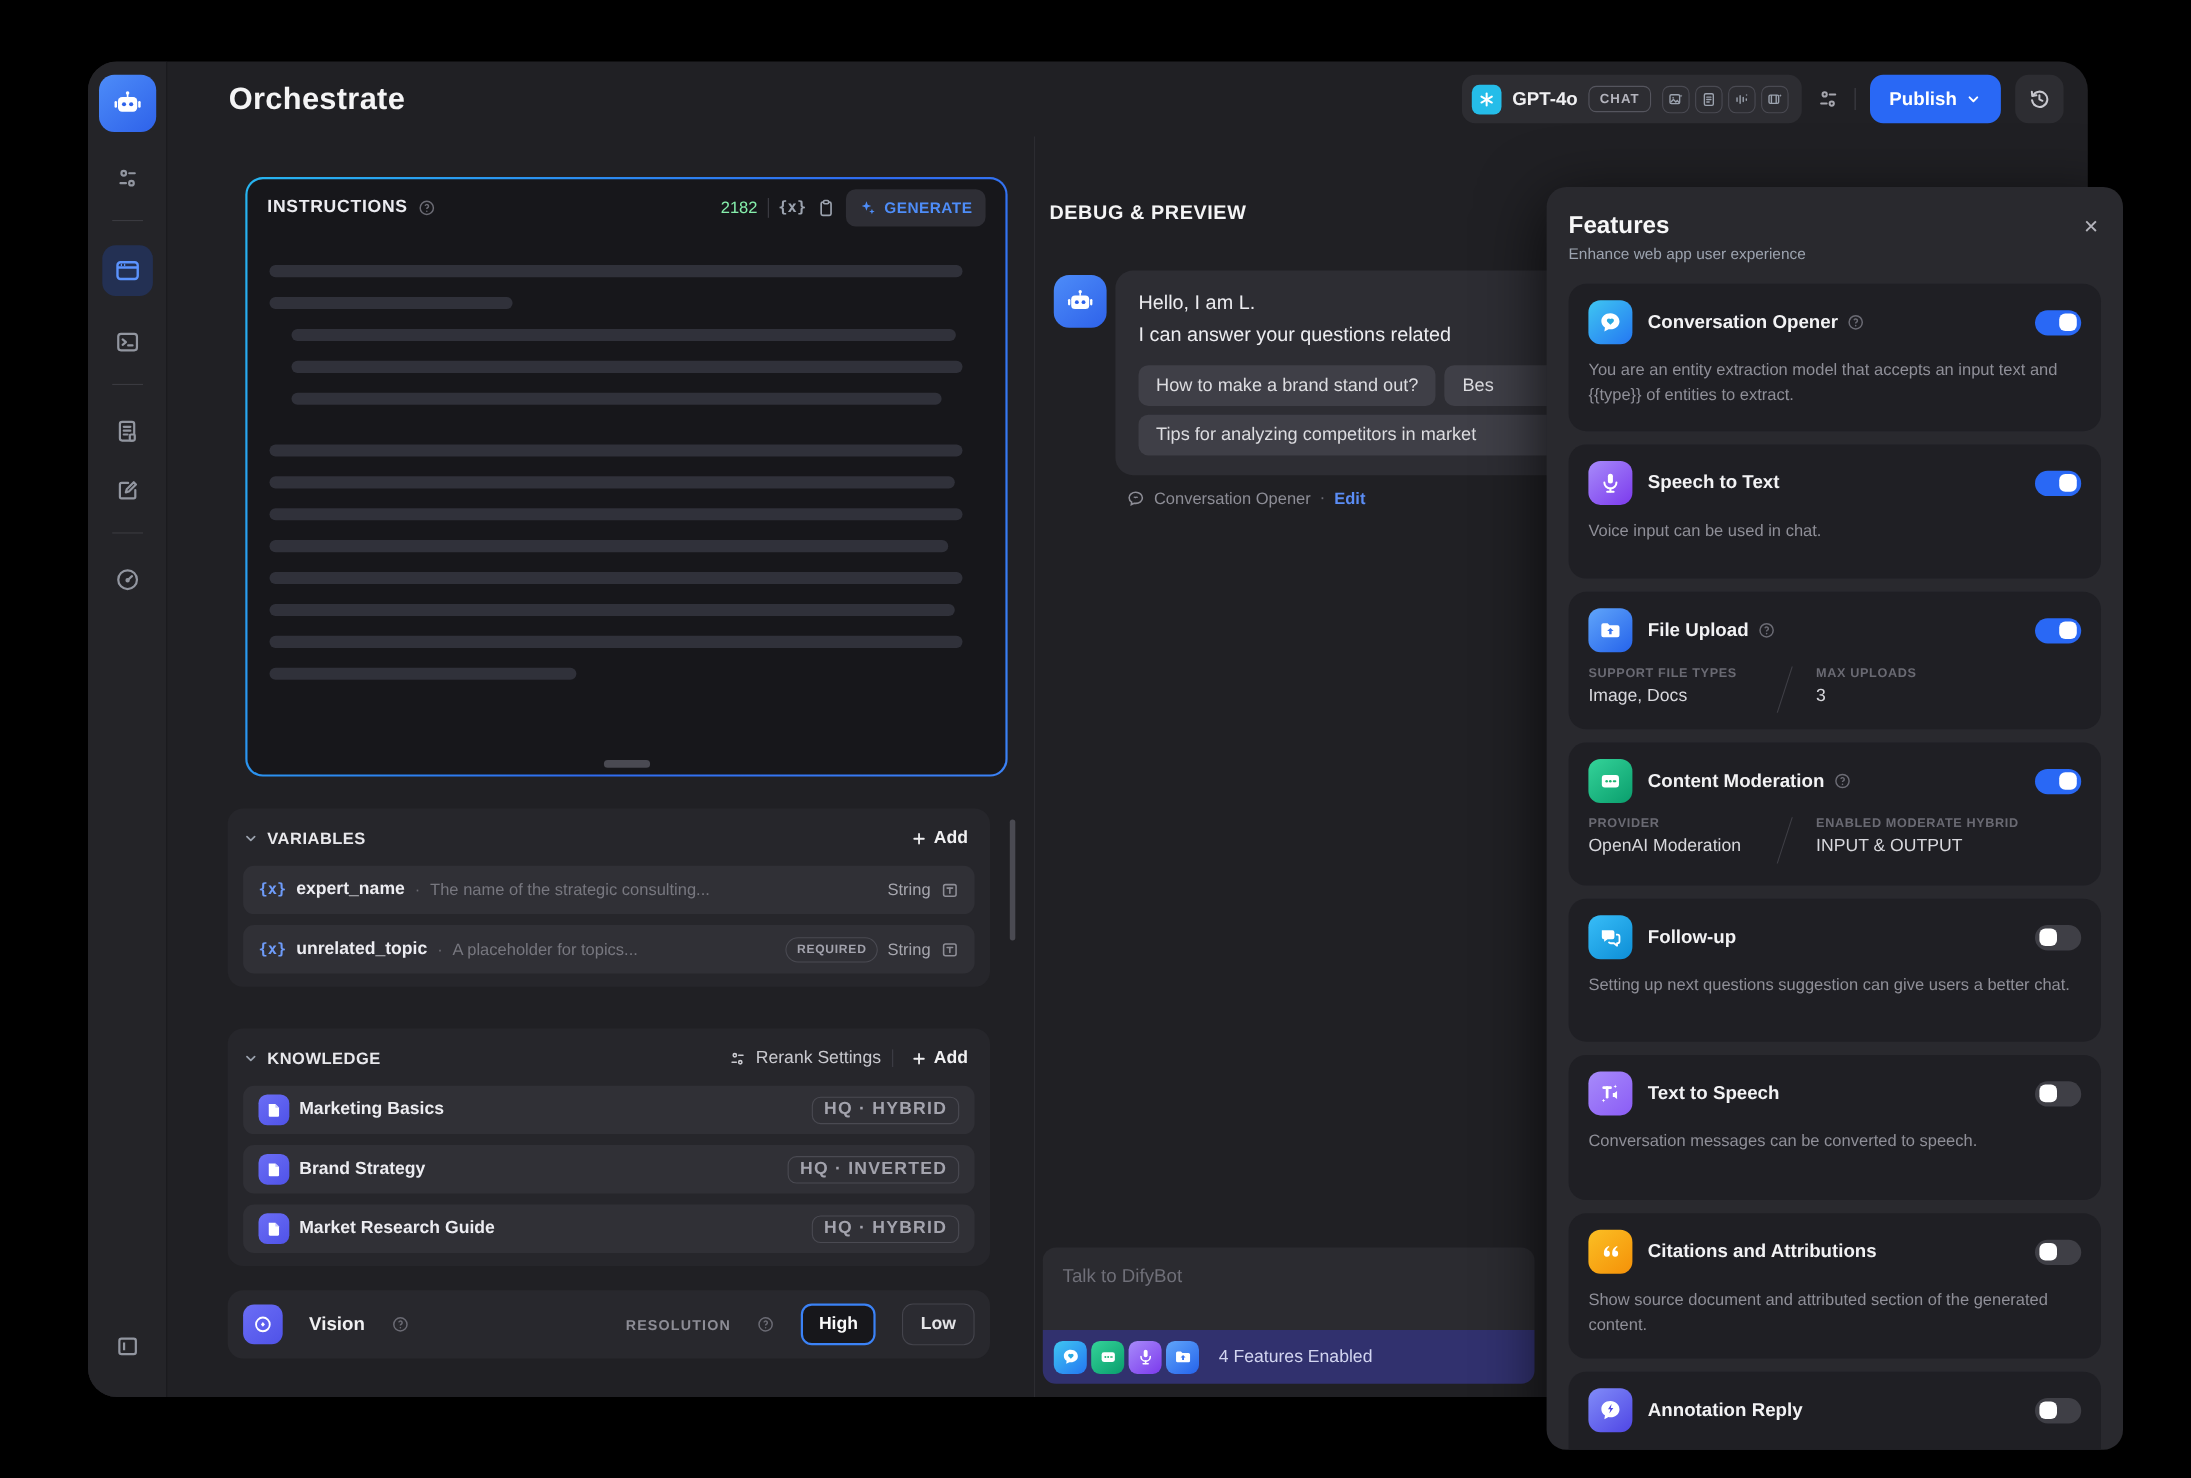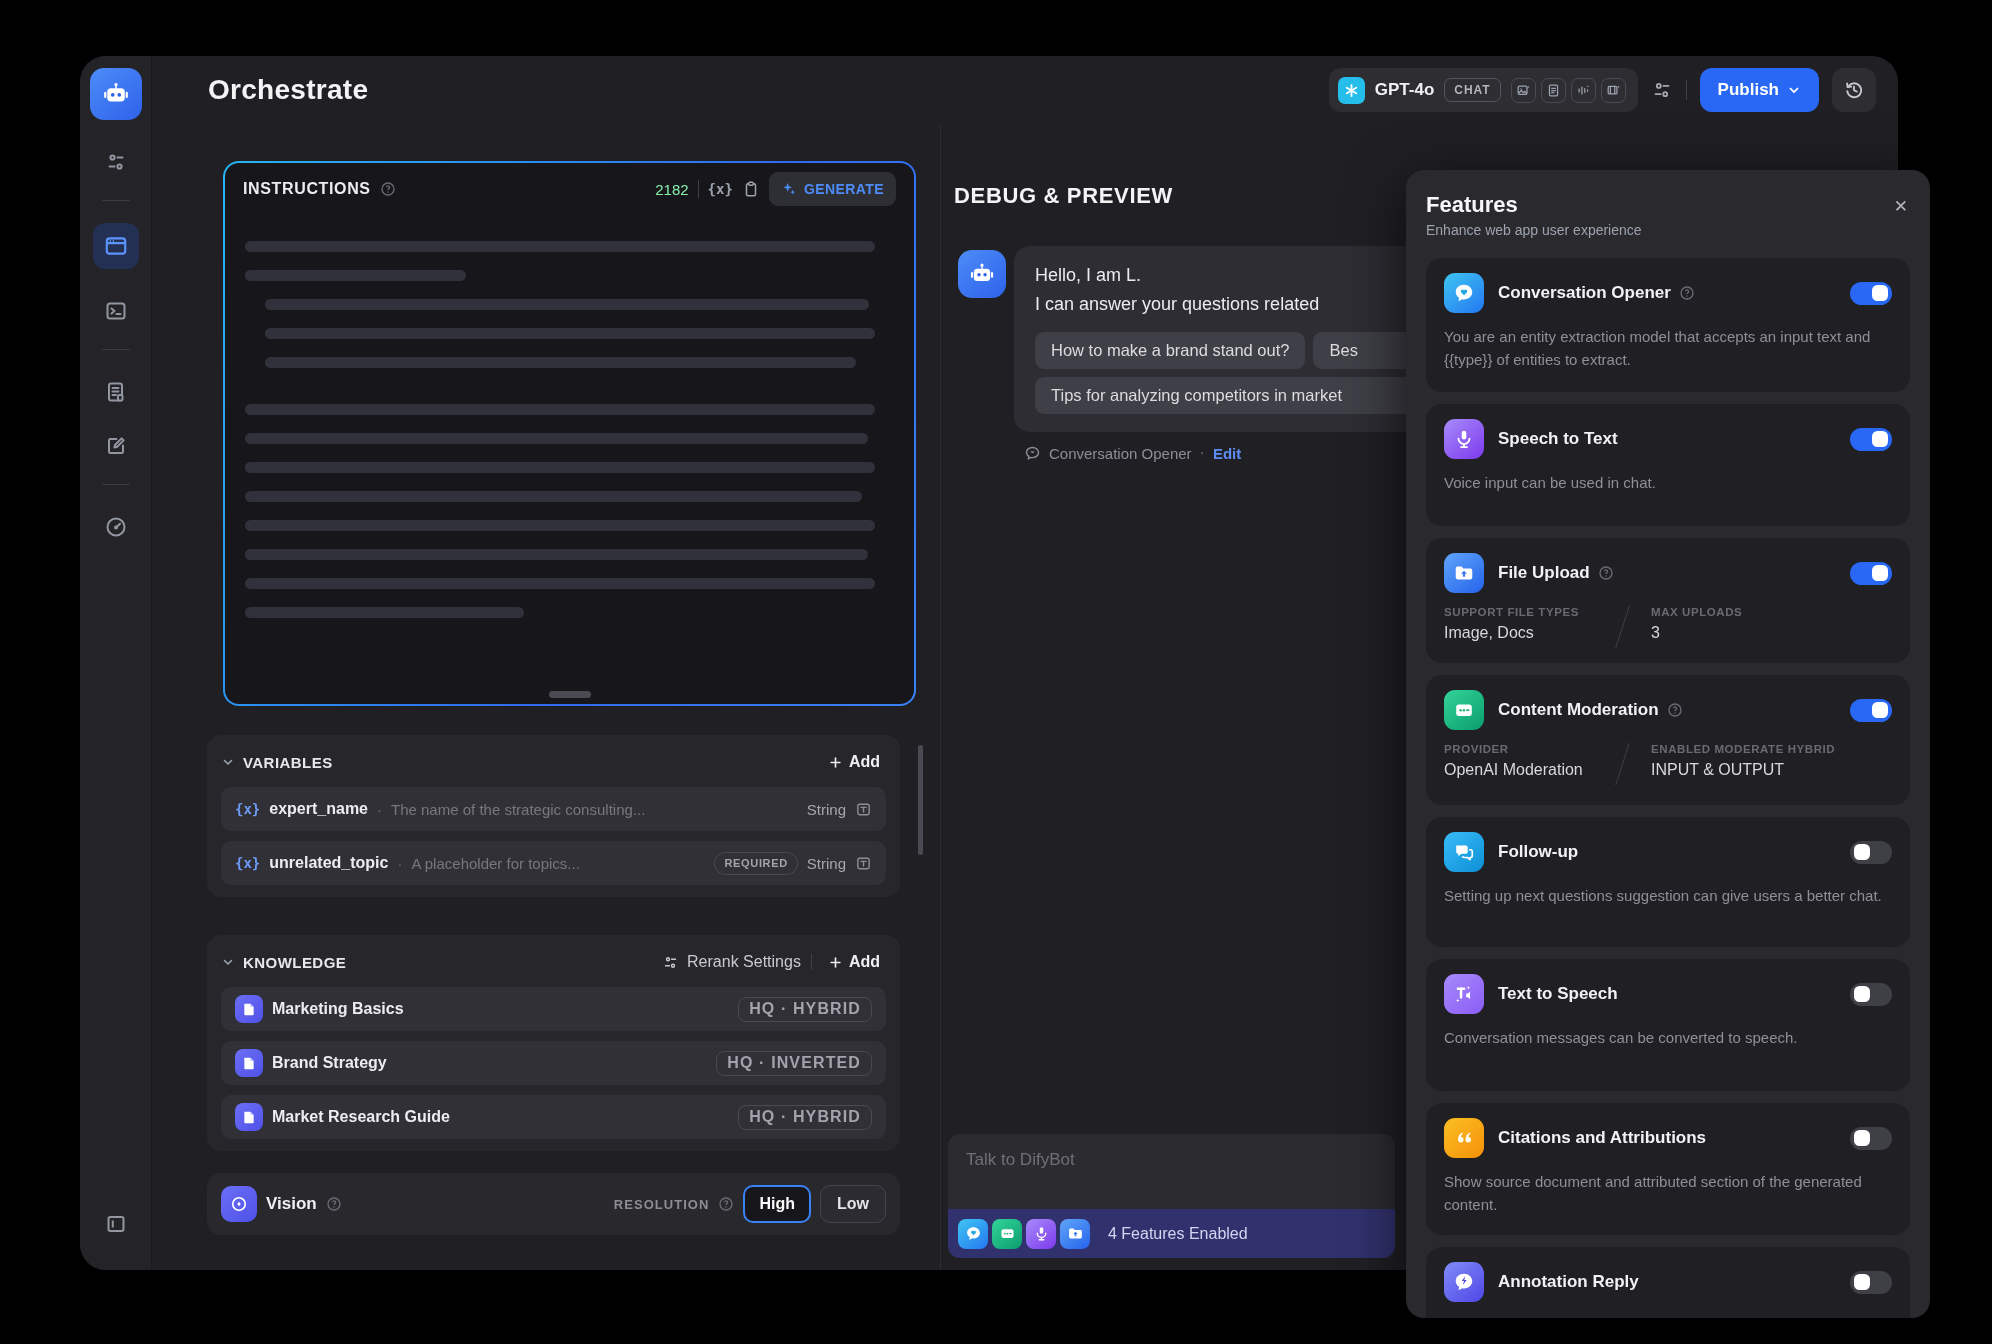--- a/index.html
+++ b/index.html
@@ -79,36 +79,36 @@
     font-size:11px; font-weight:700; color:#a3a3ad; letter-spacing:.06em; }
   .type-label { font-size:15px; color:#a6a6ae; }
   .type-ic { color:#8d8d96; }
   .kn-ic { width:28px; height:28px; border-radius:8px; background:linear-gradient(140deg,#6b6ef5,#4f52e8);
     display:flex; align-items:center; justify-content:center; }
   .hq-badge { margin-left:auto; height:25px; padding:0 10px; border:1px solid #4a4a52; border-radius:8px;
     display:flex; align-items:center; font-size:16px; font-weight:700; color:#a3a3ad; letter-spacing:.07em; }
 
   
   .vision-card { left:127px; top:1117px; width:693px; height:62px; background:#28282d; border-radius:14px;
-    display:flex; align-items:center; padding:0 14px; gap:9px; }
+    display:flex; align-items:center; padding:0 14px; gap:24px; }
   .vision-ic { width:36px; height:36px; border-radius:10px; background:linear-gradient(140deg,#6b6ef5,#4f52e8);
     display:flex; align-items:center; justify-content:center; }
   .vision-title { font-size:17px; font-weight:700; color:#f0f0f2; }
   .res-label { margin-left:auto; font-size:13px; font-weight:700; color:#8d8d96; letter-spacing:.08em; }
   .res-btn { height:38px; min-width:66px; padding:0 14px; border-radius:10px; display:flex; align-items:center;
     justify-content:center; font-size:16px; font-weight:600; cursor:pointer; }
   .res-high { background:#17171b; border:2px solid #3b82f6; color:#fafafa; }
   .res-low { background:#2b2b31; border:1px solid #44444c; color:#e4e4e7; }
 
   .col-scrollbar { left:838px; top:689px; width:5px; height:110px; border-radius:3px; background:#4a4a52; cursor:grab; }
   .main-vdiv { left:860px; top:68px; bottom:0; width:1px; background:#2c2c31; }
 
   
   #debug { position:absolute; left:860px; right:0; top:68px; bottom:0; }
-  .debug-title { position:absolute; left:14px; top:59px; font-size:22px; font-weight:800; color:#f4f4f5; letter-spacing:.03em; }
+  .debug-title { position:absolute; left:14px; top:59px; font-size:18px; font-weight:800; color:#f4f4f5; letter-spacing:.03em; }
   .avatar { position:absolute; left:18px; top:126px; width:48px; height:48px; border-radius:14px;
     background:linear-gradient(140deg,#4d8cf8,#2e62ea); display:flex; align-items:center; justify-content:center; }
   .bubble { position:absolute; left:74px; top:122px; width:482px; background:#2d2d33; border-radius:16px; padding:15px 21px 18px; }
   .bub-line { font-size:18px; color:#ececf0; line-height:1.6; white-space:nowrap; }
   .chip-row { display:flex; gap:8px; margin-top:13px; }
   .chip { height:37px; background:#3f3f47; border-radius:9px; padding:0 16px; display:flex; align-items:center;
     font-size:16.5px; color:#dcdce0; white-space:nowrap; overflow:hidden; cursor:pointer; flex:none; }
   .chip-cut2 { width:130px; }
   .chip-cut3 { width:446px; }
   .opener-note { position:absolute; left:84px; top:320px; display:flex; align-items:center; gap:8px; }

